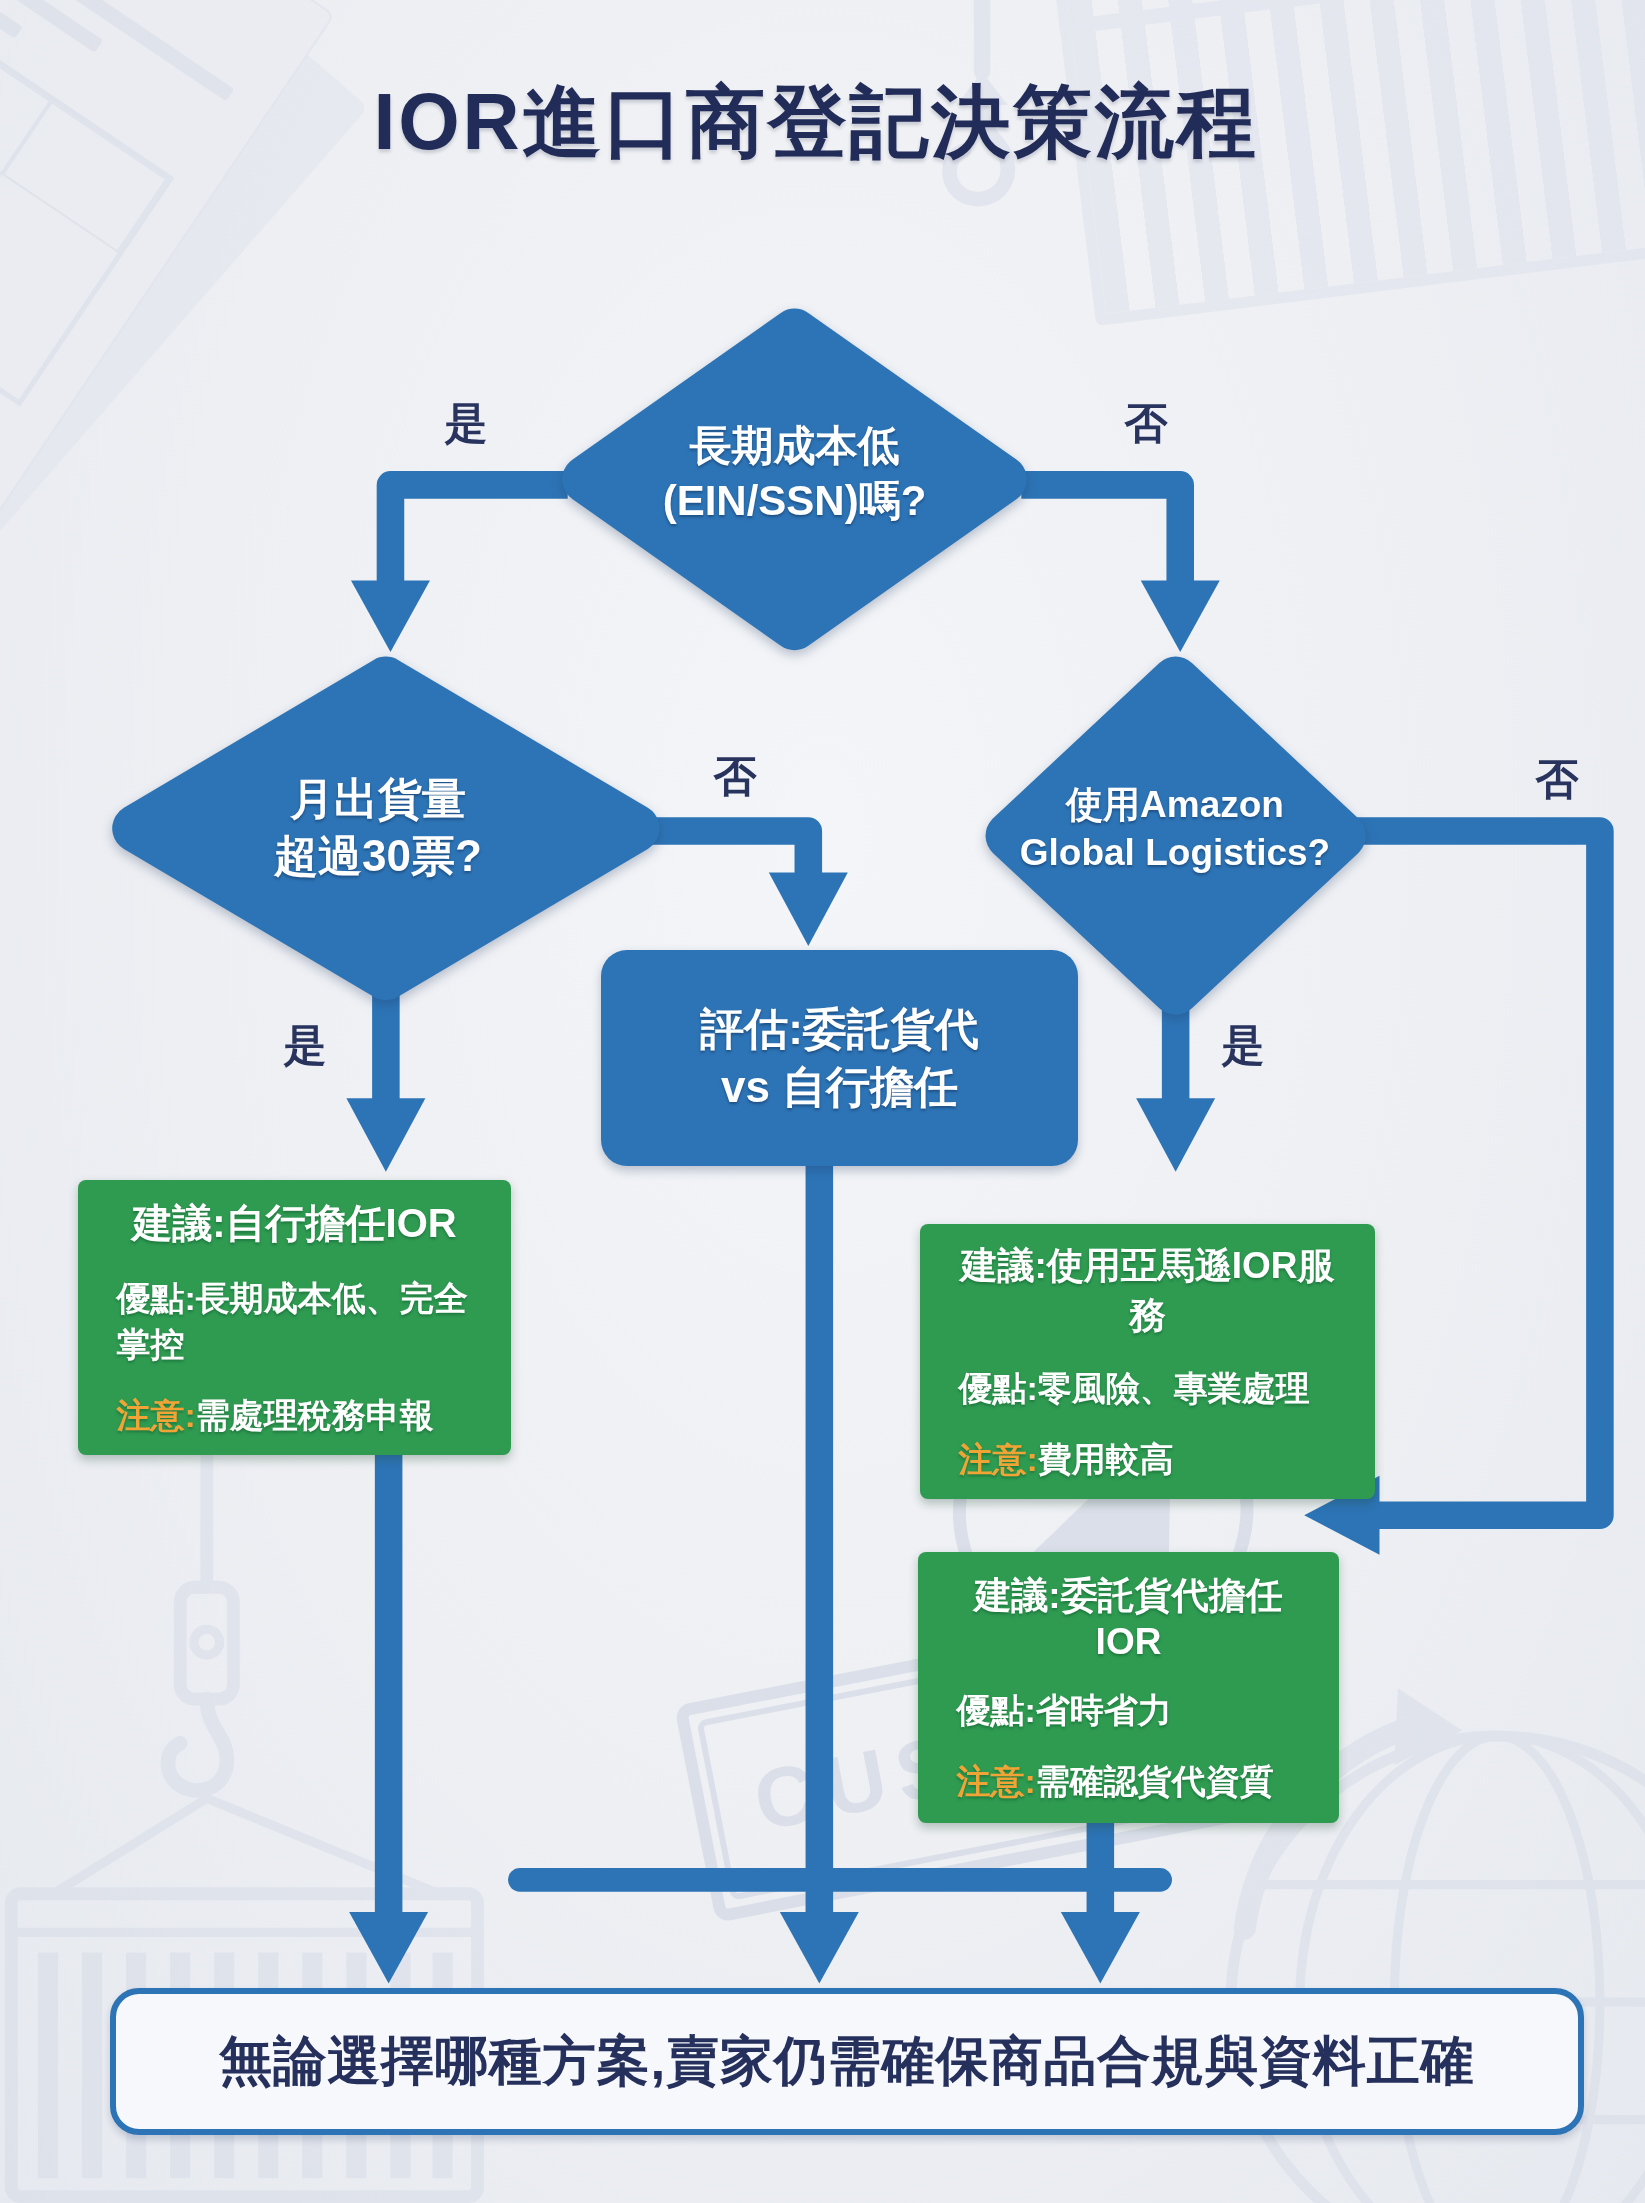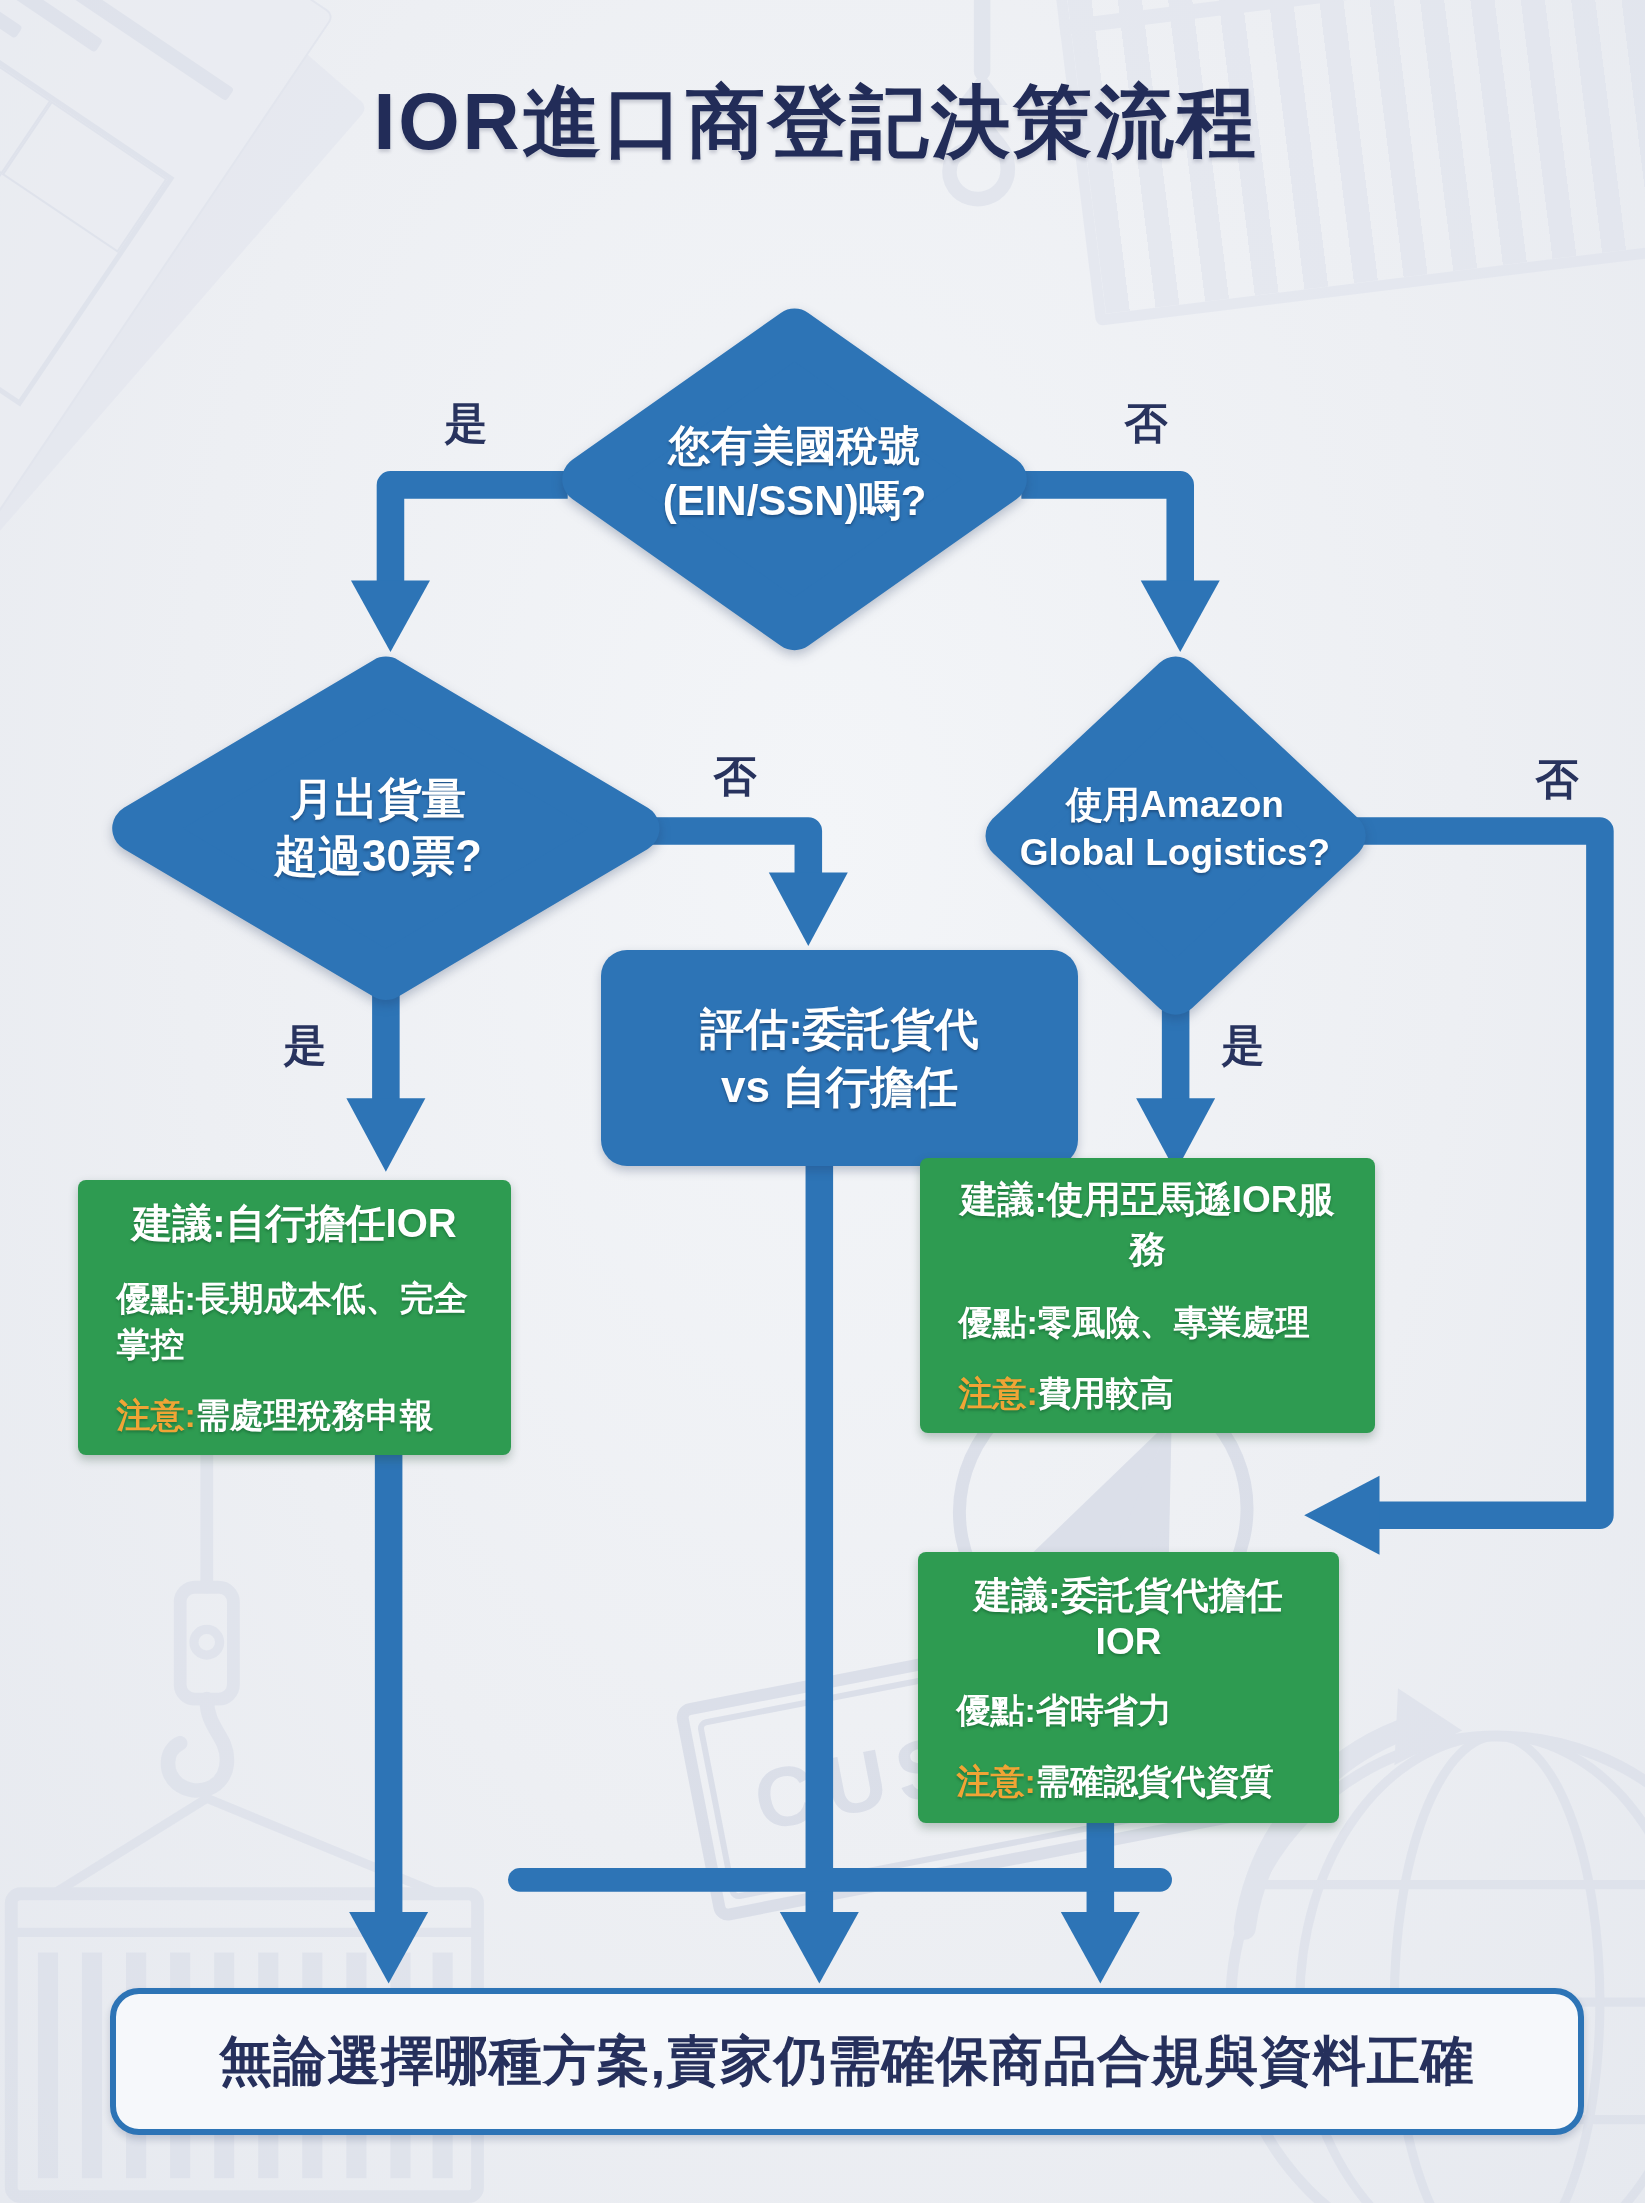--- a/index.html
+++ b/index.html
@@ -59,21 +59,21 @@
 
   .proc-box{left:601px;top:950px;width:477px;height:216px;background:#2d74b6;border-radius:26px;
       display:flex;flex-direction:column;justify-content:center;text-align:center;color:#fff;font-weight:bold;
       font-size:44px;line-height:1.32;box-shadow:0 4.6px 9.2px rgba(30,50,90,.25);
       text-shadow:0 1.8px 2.8px rgba(10,35,70,.45);}
 
   .green-box{background:#2e9b51;border-radius:8px;color:#fff;box-sizing:border-box;
       display:flex;flex-direction:column;justify-content:center;gap:25px;padding:24px 27.5px;
       box-shadow:0 4.6px 9.2px rgba(30,70,45,.28);text-shadow:0 1.8px 2.8px rgba(0,55,25,.35);}
   .gb-self{left:78px;top:1180px;width:433px;height:275px;}
-  .gb-amazon{left:920px;top:1158px;width:455px;height:275px;}
+  .gb-amazon{left:920px;top:1224px;width:455px;height:275px;}
   .gb-forwarder{left:918px;top:1552px;width:421px;height:271px;}
   .gb-title{font-size:40px;font-weight:bold;text-align:center;}
   .gb-amazon .gb-title,.gb-forwarder .gb-title{font-size:37px;}
   .gb-line{font-size:34px;font-weight:bold;padding-left:11px;}
   .note-label{color:#f0a435;}
 
   .footer-box{left:87px;top:1988px;width:1474px;height:147px;background:#f6f8fb;
       border:6.4px solid #2d74b6;border-radius:29px;box-sizing:border-box;
       display:flex;align-items:center;justify-content:center;
       font-size:53px;font-weight:bold;color:#26305c;letter-spacing:0.9px;
@@ -205,21 +205,21 @@
   <div class="layer title">IOR進口商登記決策流程</div>
 
   <div class="layer branch-label" style="left:422px;top:395px;">是</div>
   <div class="layer branch-label" style="left:1102px;top:395px;">否</div>
   <div class="layer branch-label" style="left:691px;top:748px;">否</div>
   <div class="layer branch-label" style="left:261px;top:1017px;">是</div>
   <div class="layer branch-label" style="left:1199px;top:1017px;">是</div>
   <div class="layer branch-label" style="left:1513px;top:751px;">否</div>
 
   <div class="layer dtext dt-tax">
-    <div>您有美國稅號</div>
+    <div>長期成本低</div>
     <div>(EIN/SSN)嗎?</div>
   </div>
   <div class="layer dtext dt-volume">
     <div>月出貨量</div>
     <div>超過30票?</div>
   </div>
   <div class="layer dtext dt-agl">
     <div>使用Amazon</div>
     <div>Global Logistics?</div>
   </div>

